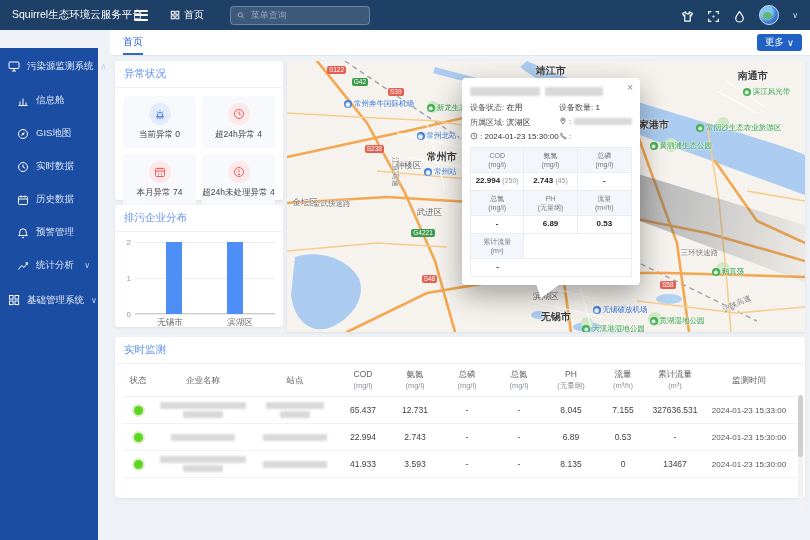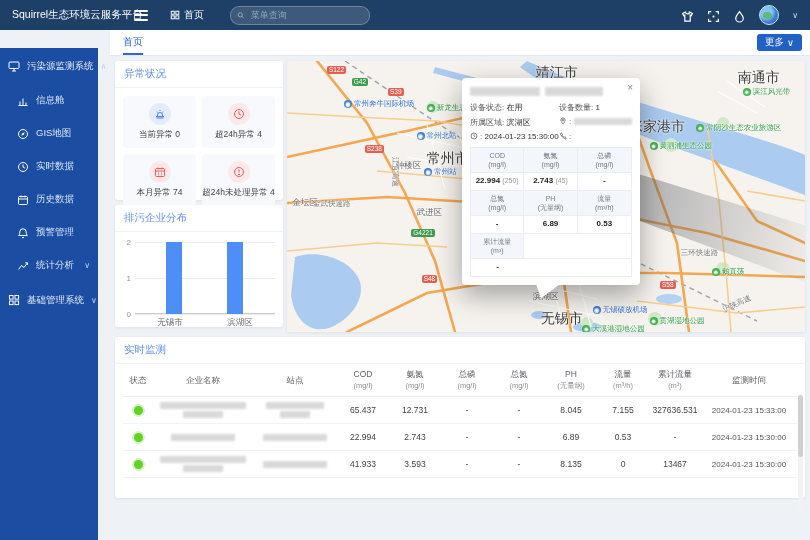--- a/index.html
+++ b/index.html
@@ -7,21 +7,21 @@
        font-family:"Liberation Sans","DejaVu Sans",sans-serif;color:#333;}
   
   .topbar{position:absolute;left:0;top:0;width:810px;height:30px;background:#1e3f66;
           display:flex;align-items:center;z-index:30;}
   .brand{width:110px;padding-left:12px;box-sizing:border-box;color:#fff;font-size:10.5px;white-space:nowrap;}
   .hamburger{margin-left:24px;width:14px;cursor:pointer;}
   .hamburger i{display:block;height:2px;background:#fff;margin:2.5px 0;border-radius:1px;}
   .crumb{display:flex;align-items:center;margin-left:22px;color:#fff;font-size:10px;gap:4px;}
   .crumb svg{width:10px;height:10px;stroke:#fff;}
   .searchbox{margin-left:26px;width:126px;height:17px;background:rgba(255,255,255,.14);
-             border:1px solid rgba(255,255,255,.25);border-radius:9px;display:flex;align-items:center;padding:0 6px;gap:4px;}
+             border:1px solid rgba(255,255,255,.25);border-radius:4px;display:flex;align-items:center;padding:0 6px;gap:4px;}
   .searchbox svg{width:9px;height:9px;stroke:#aebdd0;}
   .searchbox input{background:transparent;border:none;outline:none;color:#dbe4ef;font-size:9px;width:100%;
                    font-family:inherit;}
   .searchbox input::placeholder{color:#93a7c0;}
   .tb-right{margin-left:auto;display:flex;align-items:center;gap:13px;padding-right:12px;}
   .tb-ic{width:13px;height:13px;color:#fff;}
   .tb-ic svg{width:13px;height:13px;stroke:#fff;fill:none;stroke-width:1.1;}
   .avatar{width:18px;height:18px;border-radius:50%;background:radial-gradient(circle at 35% 35%,#7ec8f0 0 35%,#3a7bd5 60%,#2b5ea8);border:1px solid #cfe0f0;position:relative;overflow:hidden;}
   .avatar:after{content:"";position:absolute;left:3px;top:6px;width:9px;height:7px;border-radius:50% 60% 40% 50%;background:#66b26a;opacity:.9;}
   .tb-chev{color:#cfd9e6;font-size:8px;}
@@ -60,21 +60,21 @@
   #chart-plot{position:relative;height:72px;margin:10px 8px 0 20px;}
   .gridline{position:absolute;left:0;right:0;height:1px;background:#ececec;}
   .ytick{position:absolute;right:100%;margin-right:4px;font-size:8px;color:#999;transform:translateY(-50%);}
   .bar{position:absolute;bottom:0;width:16px;background:#4e8ef7;}
   .axisline{position:absolute;left:0;right:0;bottom:0;height:1px;background:#ccc;}
   .xlabels{display:flex;margin:3px 8px 0 20px;}
   .xlabel{flex:1;text-align:center;font-size:8.5px;color:#666;}
   
   #map-canvas{position:absolute;left:0;top:0;width:518px;height:271px;}
   .mlabel{position:absolute;white-space:nowrap;text-shadow:0 0 2px #fff,0 0 2px #fff;}
-  .mlabel.city{font-size:14px;font-weight:normal;color:#3c3c3c;}
+  .mlabel.city{font-size:10px;font-weight:bold;color:#3c3c3c;}
   .mlabel.district{font-size:8.5px;color:#666;}
   .mlabel.road{font-size:7.5px;color:#7a7a7a;}
   .mlabel.park{font-size:7.5px;color:#2f9e44;display:flex;align-items:center;gap:2px;}
   .mlabel.transport{font-size:7.5px;color:#2f6fd6;display:flex;align-items:center;gap:2px;}
   .mdot{width:8px;height:8px;border-radius:50%;display:inline-flex;align-items:center;justify-content:center;color:#fff;font-size:5.5px;flex:0 0 8px;}
   .park .mdot{background:#3cb04c;}
   .transport .mdot{background:#3a7bd5;}
   .rbadge{position:absolute;font-size:6.5px;color:#fff;padding:0px 2px;border-radius:2px;line-height:8px;}
   .rbadge.red{background:#e25f52;}
   .rbadge.green{background:#3f9b4f;}

